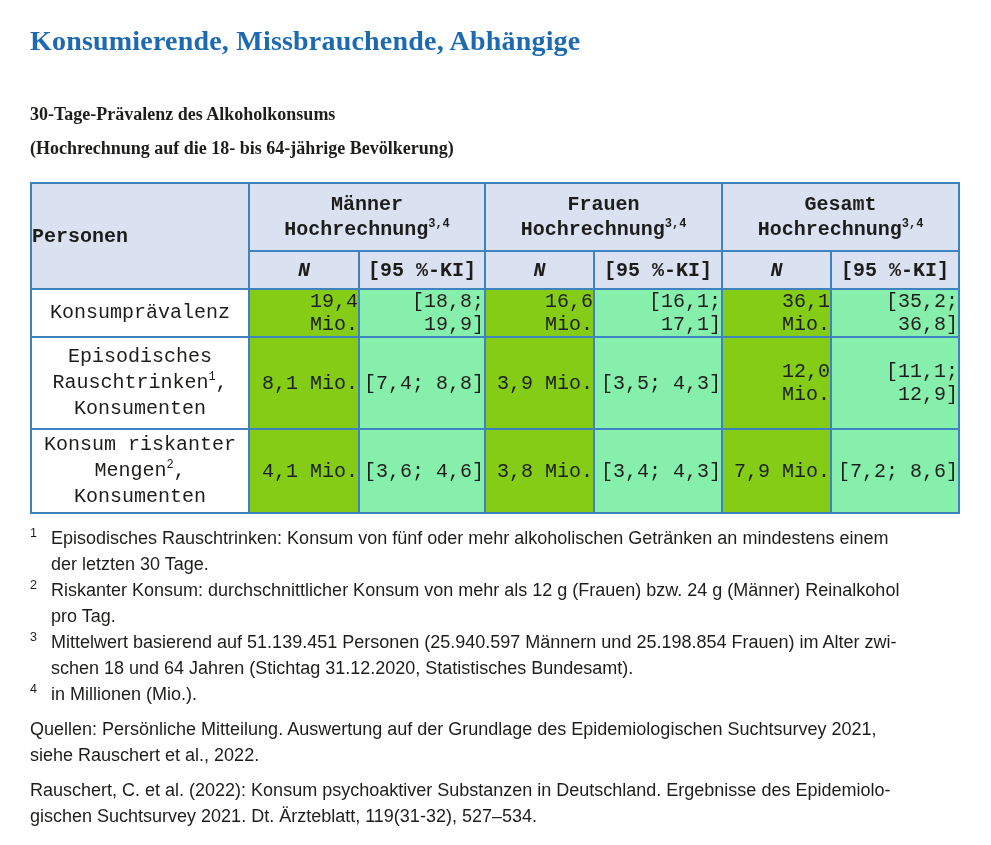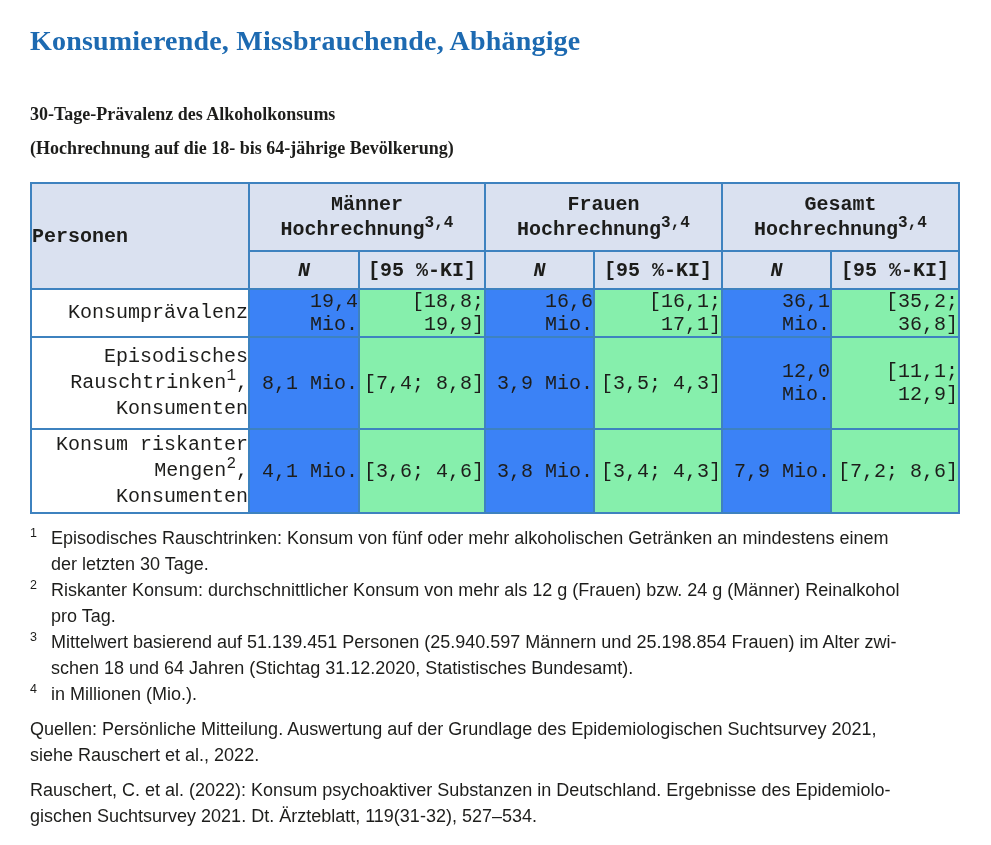--- a/index.html
+++ b/index.html
@@ -39,25 +39,25 @@
   }
   .prev-table thead th{background:var(--header-bg);}
   .label-h{
     text-align:left;padding-left:10px;font-size:20px;font-weight:bold;
   }
   .group-h{
     text-align:center;font-weight:bold;line-height:25px;height:68px;
   }
   .sub-h{height:38px;text-align:center;font-weight:bold;}
   .n-h{font-style:italic;}
-  sup.tbl-sup{font-size:16px;line-height:0;vertical-align:super;letter-spacing:0;}
+  sup.tbl-sup{font-size:12px;line-height:0;vertical-align:super;letter-spacing:0;}
   .label-cell{
-    text-align:right;padding:6px 6px 6px 10px;line-height:26px;background:#fff;margin-left:42px;
+    text-align:center;padding:6px 6px 6px 10px;line-height:26px;background:#fff;margin-left:42px;
   }
-  .n-cell{text-align:right;padding-right:13px;background:#3b82f6;}
+  .n-cell{text-align:right;padding-right:13px;background:#84cc16;}
   .ki-cell{text-align:right;padding-right:10px;background:#86efac;}
   .row-1 td{height:42px;}
   .row-2 td{height:92px;}
   .row-3 td{height:84px;}
   .pre{white-space:pre-line;}
 
   .notes{margin-top:11px;font-size:18px;line-height:26px;}
   .footnote{display:flex;align-items:flex-start;}
   .fn-marker{
     flex:0 0 21px;font-size:12.5px;line-height:26px;

